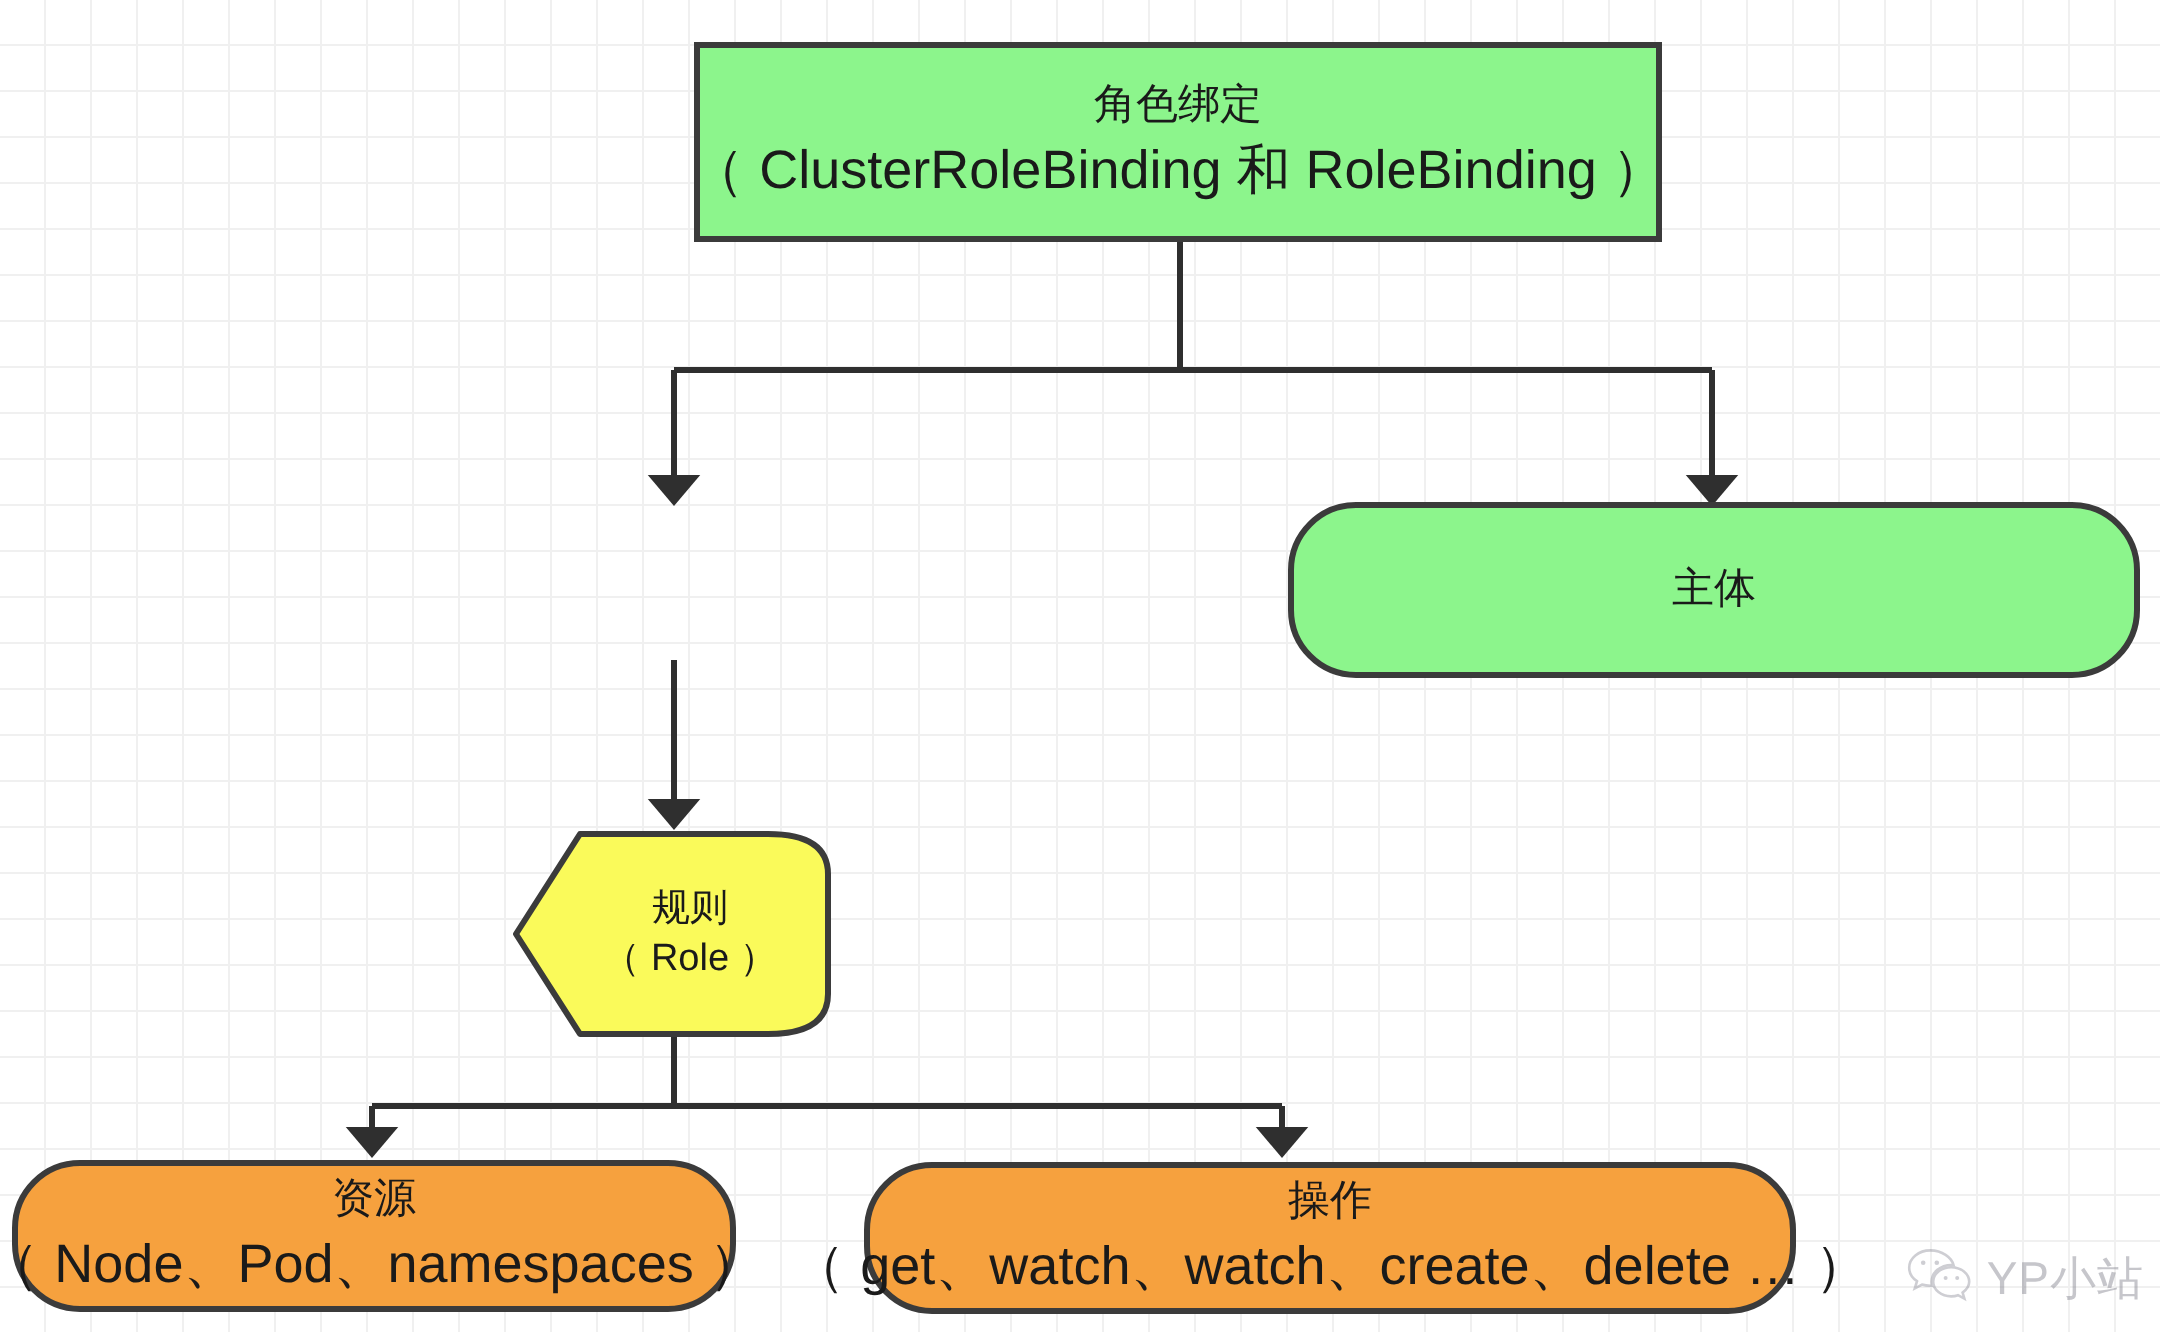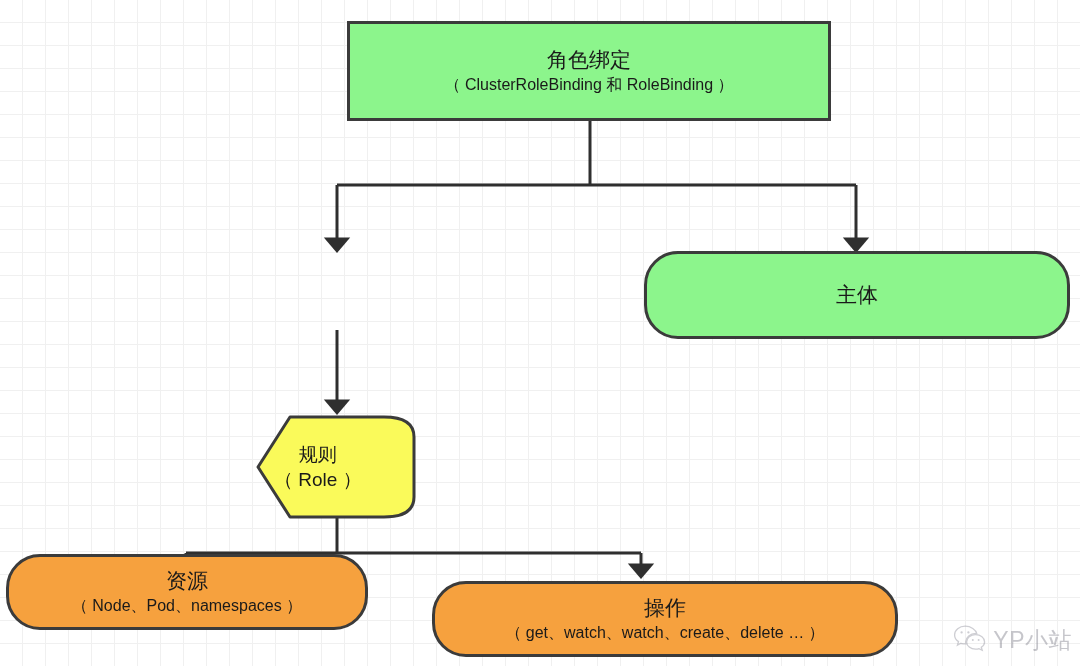--- a/index.html
+++ b/index.html
@@ -47,35 +47,35 @@
     color: #1a1a1a;
     border: 3px solid #3b3b3b;
     line-height: 1.34;
     z-index: 2;
   }
   .node .t1 {
     font-size: 21px;
     white-space: nowrap;
   }
   .node .t2 {
-    font-size: 16px;
+    font-size: 27px;
     white-space: nowrap;
   }
   .green { background: #8CF58C; }
   .orange { background: #F6A13E; }
   .rect { border-radius: 0; }
   .pill { border-radius: 34px; }
 
   
   .ruleshape {
     position: absolute;
     z-index: 2;
     display: flex;
     flex-direction: column;
-    align-items: flex-start;
+    align-items: center;
     justify-content: center;
     text-align: center;
     color: #1a1a1a;
     line-height: 1.34;
   }
   .ruleshape svg {
     position: absolute;
     left: 0;
     top: 0;
   }
@@ -144,21 +144,21 @@
     <svg width="160" height="104" viewBox="0 0 160 104">
       <path d="M 34,2 L 128,2 Q 158,2 158,22 L 158,82 Q 158,102 128,102
                L 34,102 L 2,52 Z" fill="#FAFA5A" stroke="#3b3b3b" stroke-width="3" stroke-linejoin="round"></path>
     </svg>
     <div class="label">
       <div class="t1">规则</div>
       <div class="t2">（ Role ）</div>
     </div>
   </div>
 
-  <div class="node orange pill" style="left:6px; top:554px; width:362px; height:76px;">
+  <div class="node orange pill" style="left:6px; top:580px; width:362px; height:76px;">
     <div class="t1">资源</div>
     <div class="t2">（ Node、Pod、namespaces ）</div>
   </div>
 
   <div class="node orange pill" style="left:432px; top:581px; width:466px; height:76px;">
     <div class="t1">操作</div>
     <div class="t2">（ get、watch、watch、create、delete … ）</div>
   </div>
 
   <div id="watermark">

